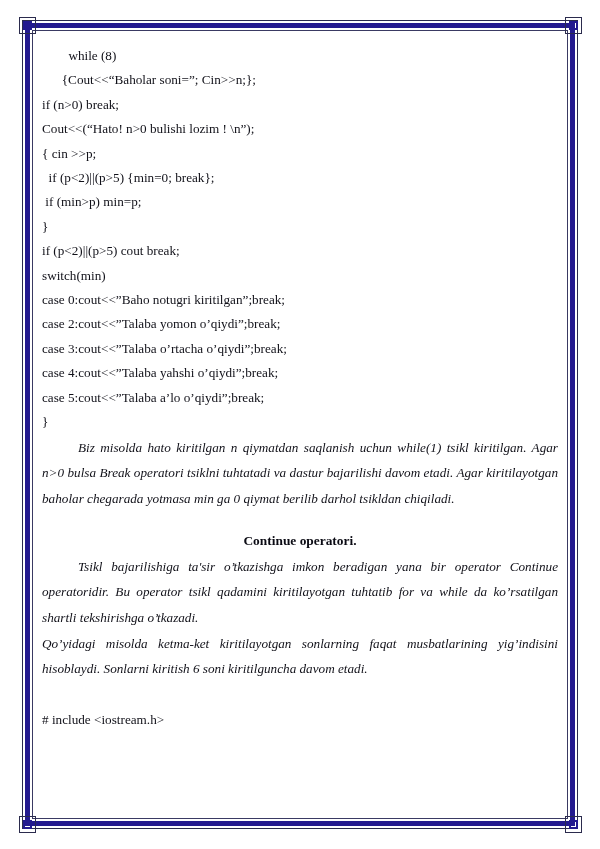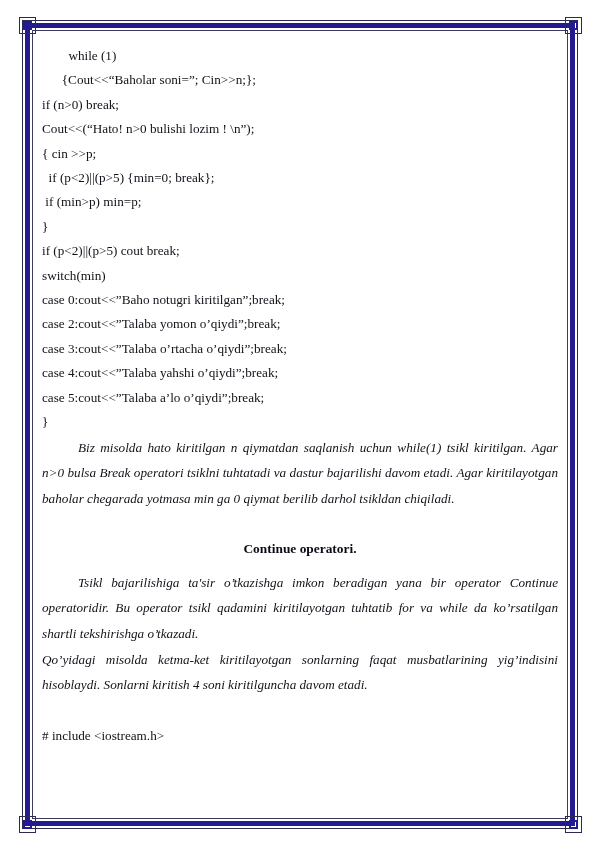--- a/index.html
+++ b/index.html
@@ -100,21 +100,21 @@
     color: #111119;
     font-style: italic;
   }
   .para.indent { text-indent: 36px; }
 
   .heading-center {
     text-align: center;
     font-weight: bold;
     font-size: 13.4px;
     line-height: 25.6px;
-    margin: 8px;
+    margin: 0;
     color: #0b0b14;
   }
   .spacer-md { height: 17px; }
   .spacer-lg { height: 26px; }
 </style>
 </head>
 <body>
 
 <div class="page-frame">
   <div class="frame-hairline-outer"></div>
@@ -122,21 +122,21 @@
   <div class="frame-hairline-inner"></div>
   <div class="corner tl"></div>
   <div class="corner tr"></div>
   <div class="corner bl"></div>
   <div class="corner br"></div>
 </div>
 
 <div class="content">
 
   <div>
-    <div class="code-line">        while (1)</div>
+    <div class="code-line">        while (8)</div>
     <div class="code-line">      {Cout&lt;&lt;“Baholar soni=”; Cin&gt;&gt;n;};</div>
     <div class="code-line">if (n&gt;0) break;</div>
     <div class="code-line">Cout&lt;&lt;(“Hato! n&gt;0 bulishi lozim ! \n”);</div>
     <div class="code-line">{ cin &gt;&gt;p;</div>
     <div class="code-line">  if (p&lt;2)||(p&gt;5) {min=0; break};</div>
     <div class="code-line"> if (min&gt;p) min=p;</div>
     <div class="code-line">}</div>
     <div class="code-line">if (p&lt;2)||(p&gt;5) cout break;</div>
     <div class="code-line">switch(min)</div>
     <div class="code-line">case 0:cout&lt;&lt;”Baho notugri kiritilgan”;break;</div>
@@ -148,21 +148,21 @@
   </div>
 
   <p class="para indent">Biz misolda hato kiritilgan n qiymatdan saqlanish uchun while(1) tsikl kiritilgan. Agar n&gt;0 bulsa Break operatori tsiklni tuhtatadi va dastur bajarilishi davom etadi. Agar kiritilayotgan baholar chegarada yotmasa min ga 0 qiymat berilib darhol tsikldan chiqiladi.</p>
 
   <div class="spacer-md"></div>
 
   <p class="heading-center">Continue operatori.</p>
 
   <p class="para indent">Tsikl bajarilishiga ta'sir o’tkazishga imkon beradigan yana bir operator Continue operatoridir. Bu operator tsikl qadamini kiritilayotgan tuhtatib for va while da ko’rsatilgan shartli tekshirishga o’tkazadi.</p>
 
-  <p class="para">Qo’yidagi misolda ketma-ket kiritilayotgan sonlarning faqat musbatlarining yig’indisini hisoblaydi. Sonlarni kiritish 4 soni kiritilguncha davom etadi.</p>
+  <p class="para">Qo’yidagi misolda ketma-ket kiritilayotgan sonlarning faqat musbatlarining yig’indisini hisoblaydi. Sonlarni kiritish 6 soni kiritilguncha davom etadi.</p>
 
   <div class="spacer-lg"></div>
 
   <div>
     <div class="code-line"># include &lt;iostream.h&gt;</div>
   </div>
 
 </div>
 
 </body></html>

